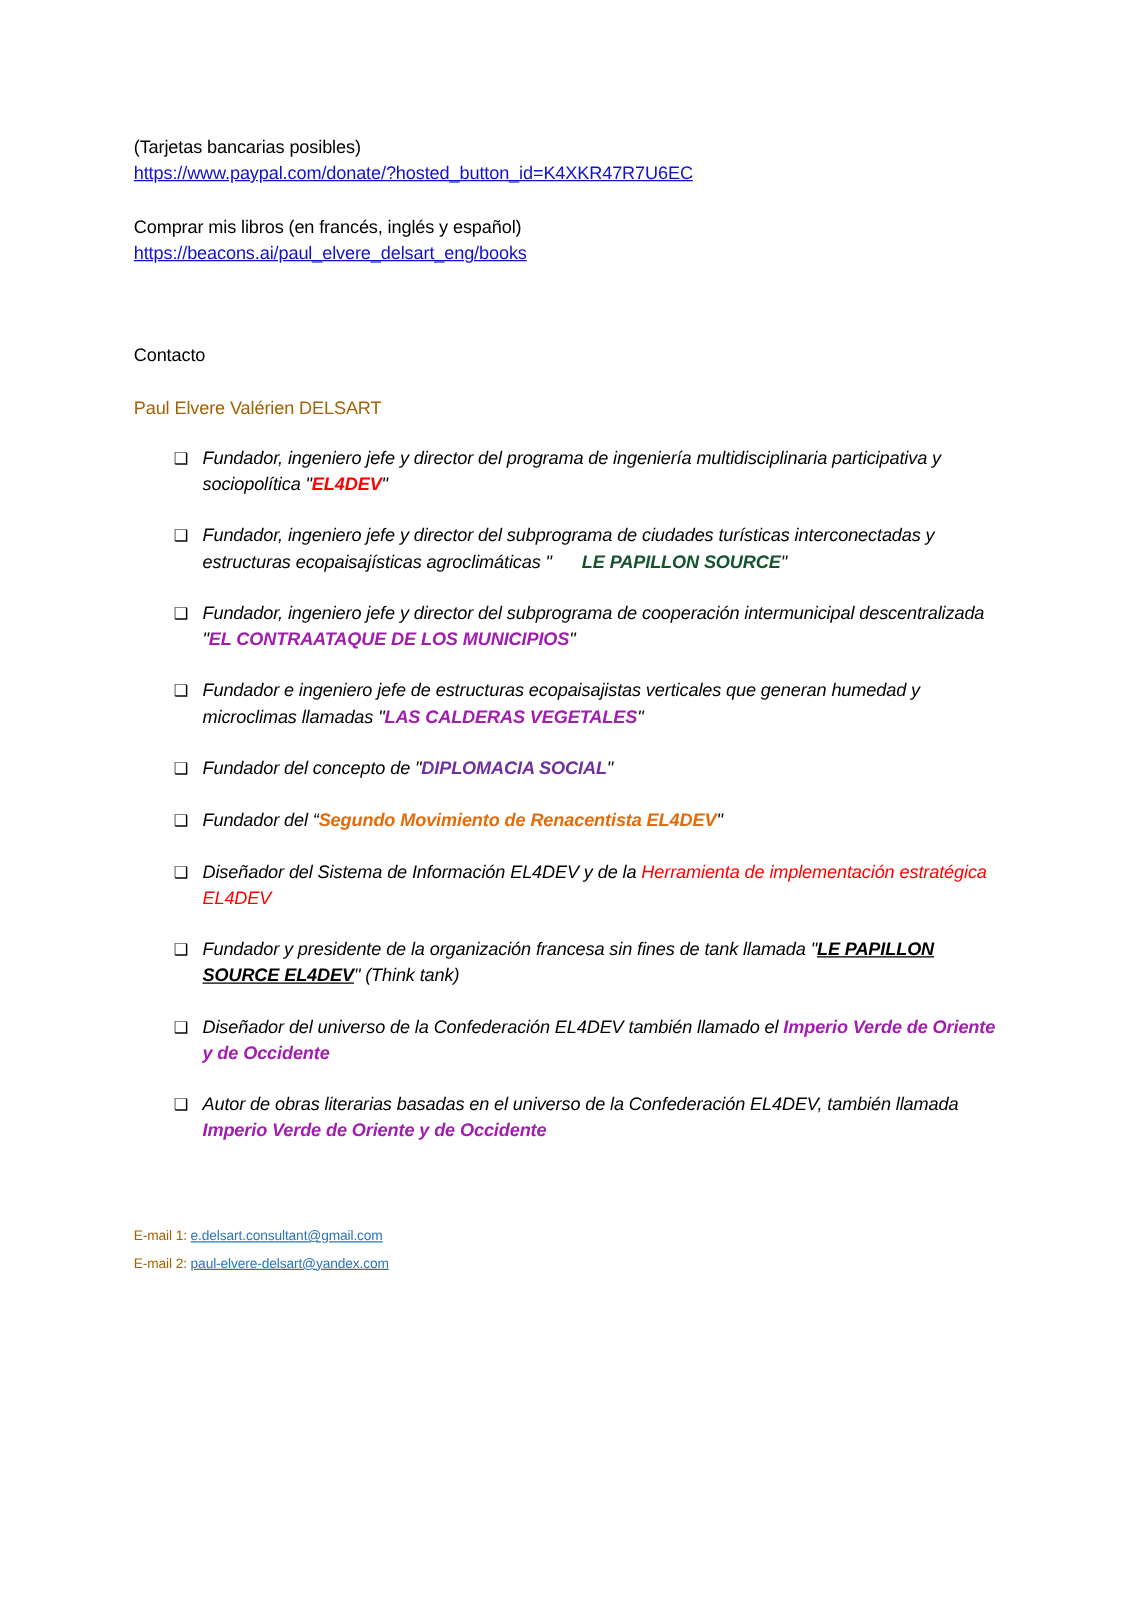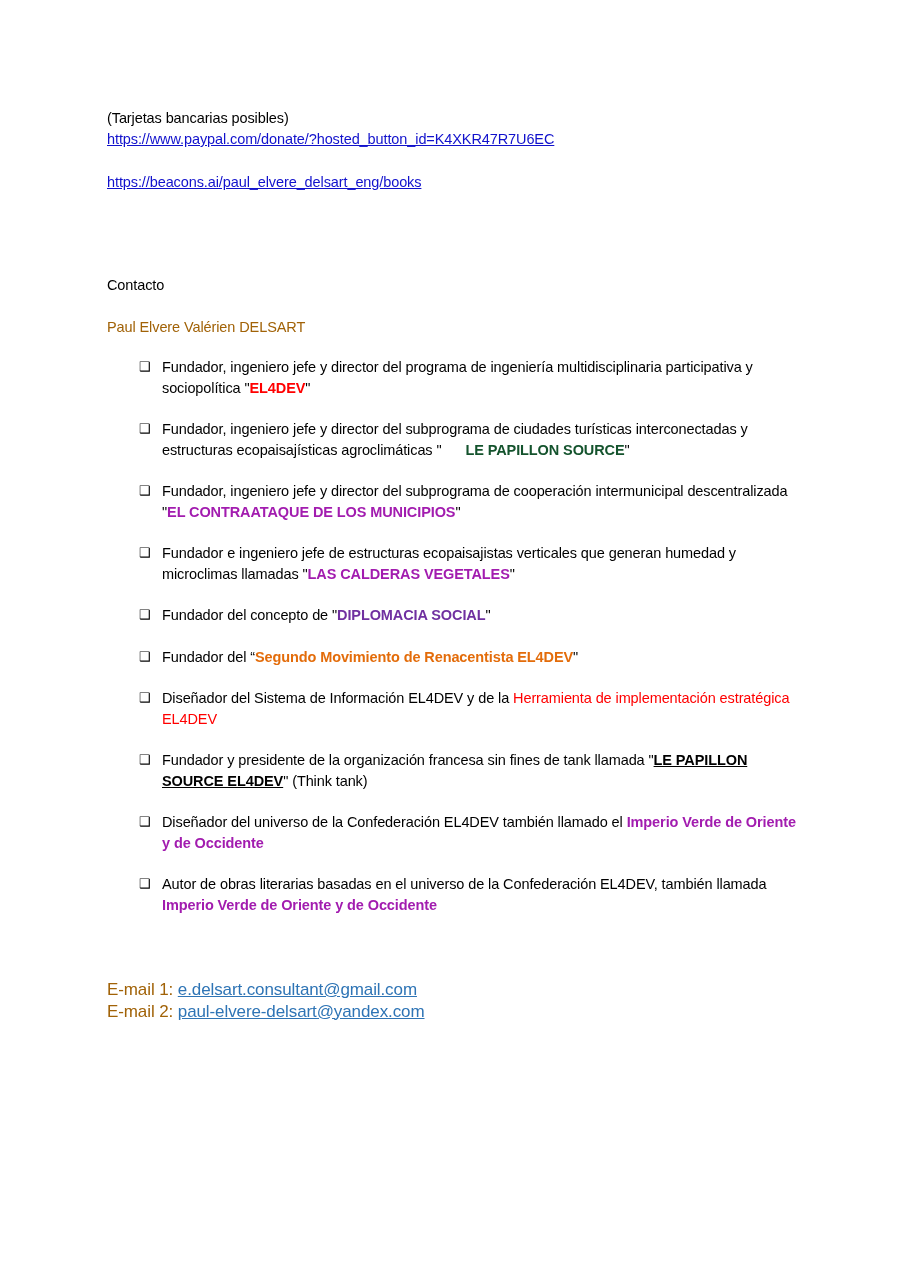--- a/index.html
+++ b/index.html
@@ -65,51 +65,53 @@
     position: absolute;
     left: 0;
     top: 0;
     font-size: 13px;
     line-height: 20.5px;
     color: #000;
   }
   
   .bullet-text {
     display: block;
+    font-style: italic;
   }
 
   
   .c-red-b   { color: #FF0000; font-weight: bold; }
   .c-red     { color: #FF0000; }
   .c-blue-b  { color: #14532d; font-weight: bold; margin-left: 24px; }
   .c-green-b { color: #a21caf; font-weight: bold; }
   .c-purple-b{ color: #7030A0; font-weight: bold; }
   .c-orange-b{ color: #E36C0A; font-weight: bold; }
   .c-black-bu{ color: #000000; font-weight: bold; text-decoration: underline; }
 
   .emails {
     position: absolute;
     left: 107px;
     top: 979px;
-    font-size: 17px;
+    font-size: 11px;
     line-height: 21.5px;
     letter-spacing: -0.1px;
   }
 </style>
 </head>
 <body>
 
 <div class="page">
 
   <div class="block body-col" style="top:108px;">
     <div>(Tarjetas bancarias posibles)</div>
     <div class="link">https://www.paypal.com/donate/?hosted_button_id=K4XKR47R7U6EC</div>
   </div>
 
   <div class="block body-col" style="top:172px;">
+    <div>Comprar mis libros (en francés, inglés y español)</div>
     <div class="link">https://beacons.ai/paul_elvere_delsart_eng/books</div>
   </div>
 
   <div class="block body-col" style="top:275px;">Contacto</div>
 
   <div class="block body-col muted" style="top:317px;">Paul Elvere Valérien DELSART</div>
 
   <div class="bullets" id="roles-list">
       <div class="bullet-item">
         <span class="glyph">❑</span>

